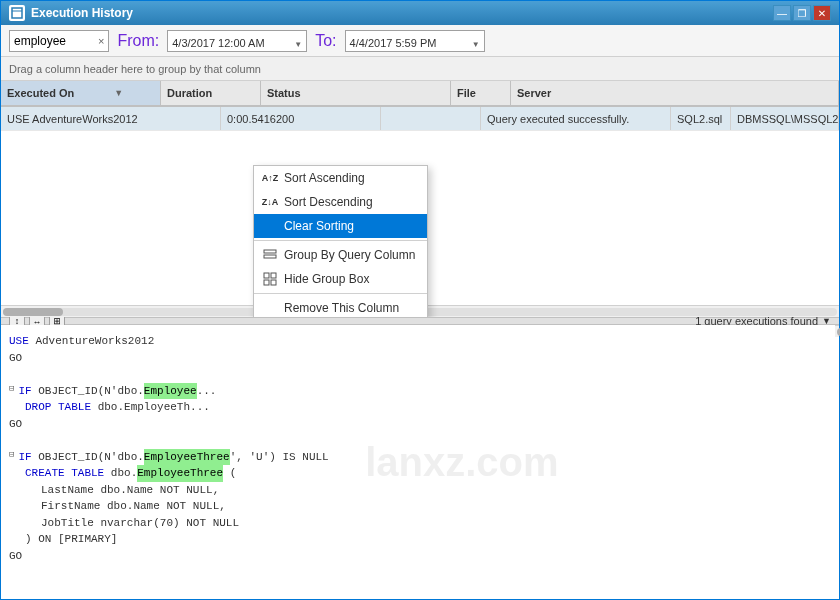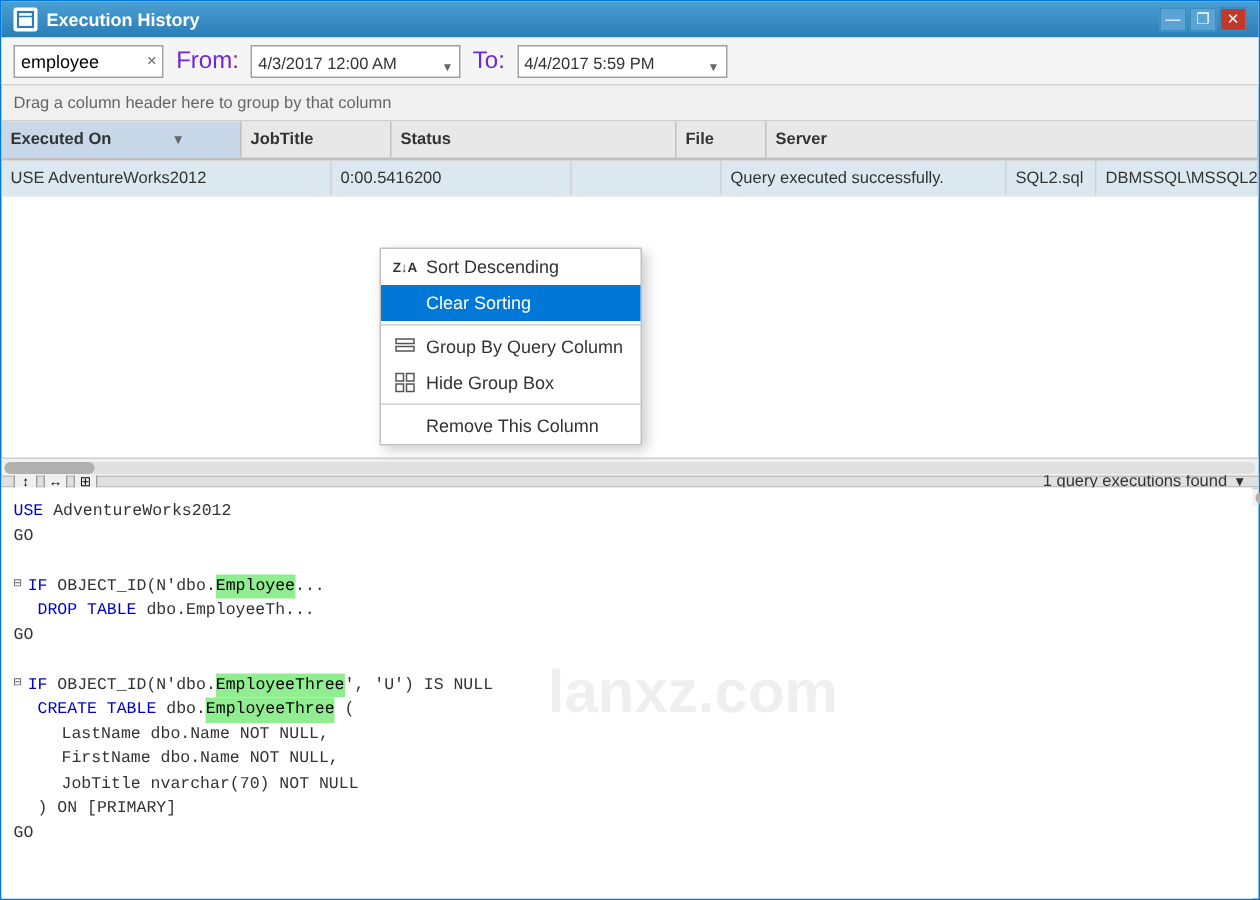--- a/index.html
+++ b/index.html
@@ -397,21 +397,21 @@
   <div class="upper-panel">
 
     <div class="group-banner">Drag a column header here to group by that column</div>
 
     <div class="grid-header">
       <div class="col-header col-executed active">
         <span>Executed On</span>
         <span class="sort-arrow">▼</span>
       </div>
       <div class="col-header col-duration">
-        <span>JobTitle</span>
+        <span>Duration</span>
       </div>
       <div class="col-header col-status">
         <span>Status</span>
       </div>
       <div class="col-header col-file">
         <span>File</span>
       </div>
       <div class="col-header col-server">
         <span>Server</span>
       </div>
@@ -430,20 +430,24 @@
 
     <div style="flex:1;"></div>
     <div class="scrollbar-h">
       <div class="scrollbar-track">
         <div class="scrollbar-thumb"></div>
       </div>
     </div>
 
     <div class="context-menu">
 
+      <div class="menu-item">
+        <span class="menu-icon" style="font-size:9px; font-weight:bold;">A↑Z</span>
+        <span class="menu-label">Sort Ascending</span>
+      </div>
 
       <div class="menu-item">
         <span class="menu-icon" style="font-size:9px; font-weight:bold;">Z↓A</span>
         <span class="menu-label">Sort Descending</span>
       </div>
 
       <div class="menu-item active">
         <span class="menu-icon"></span>
         <span class="menu-label">Clear Sorting</span>
       </div>

